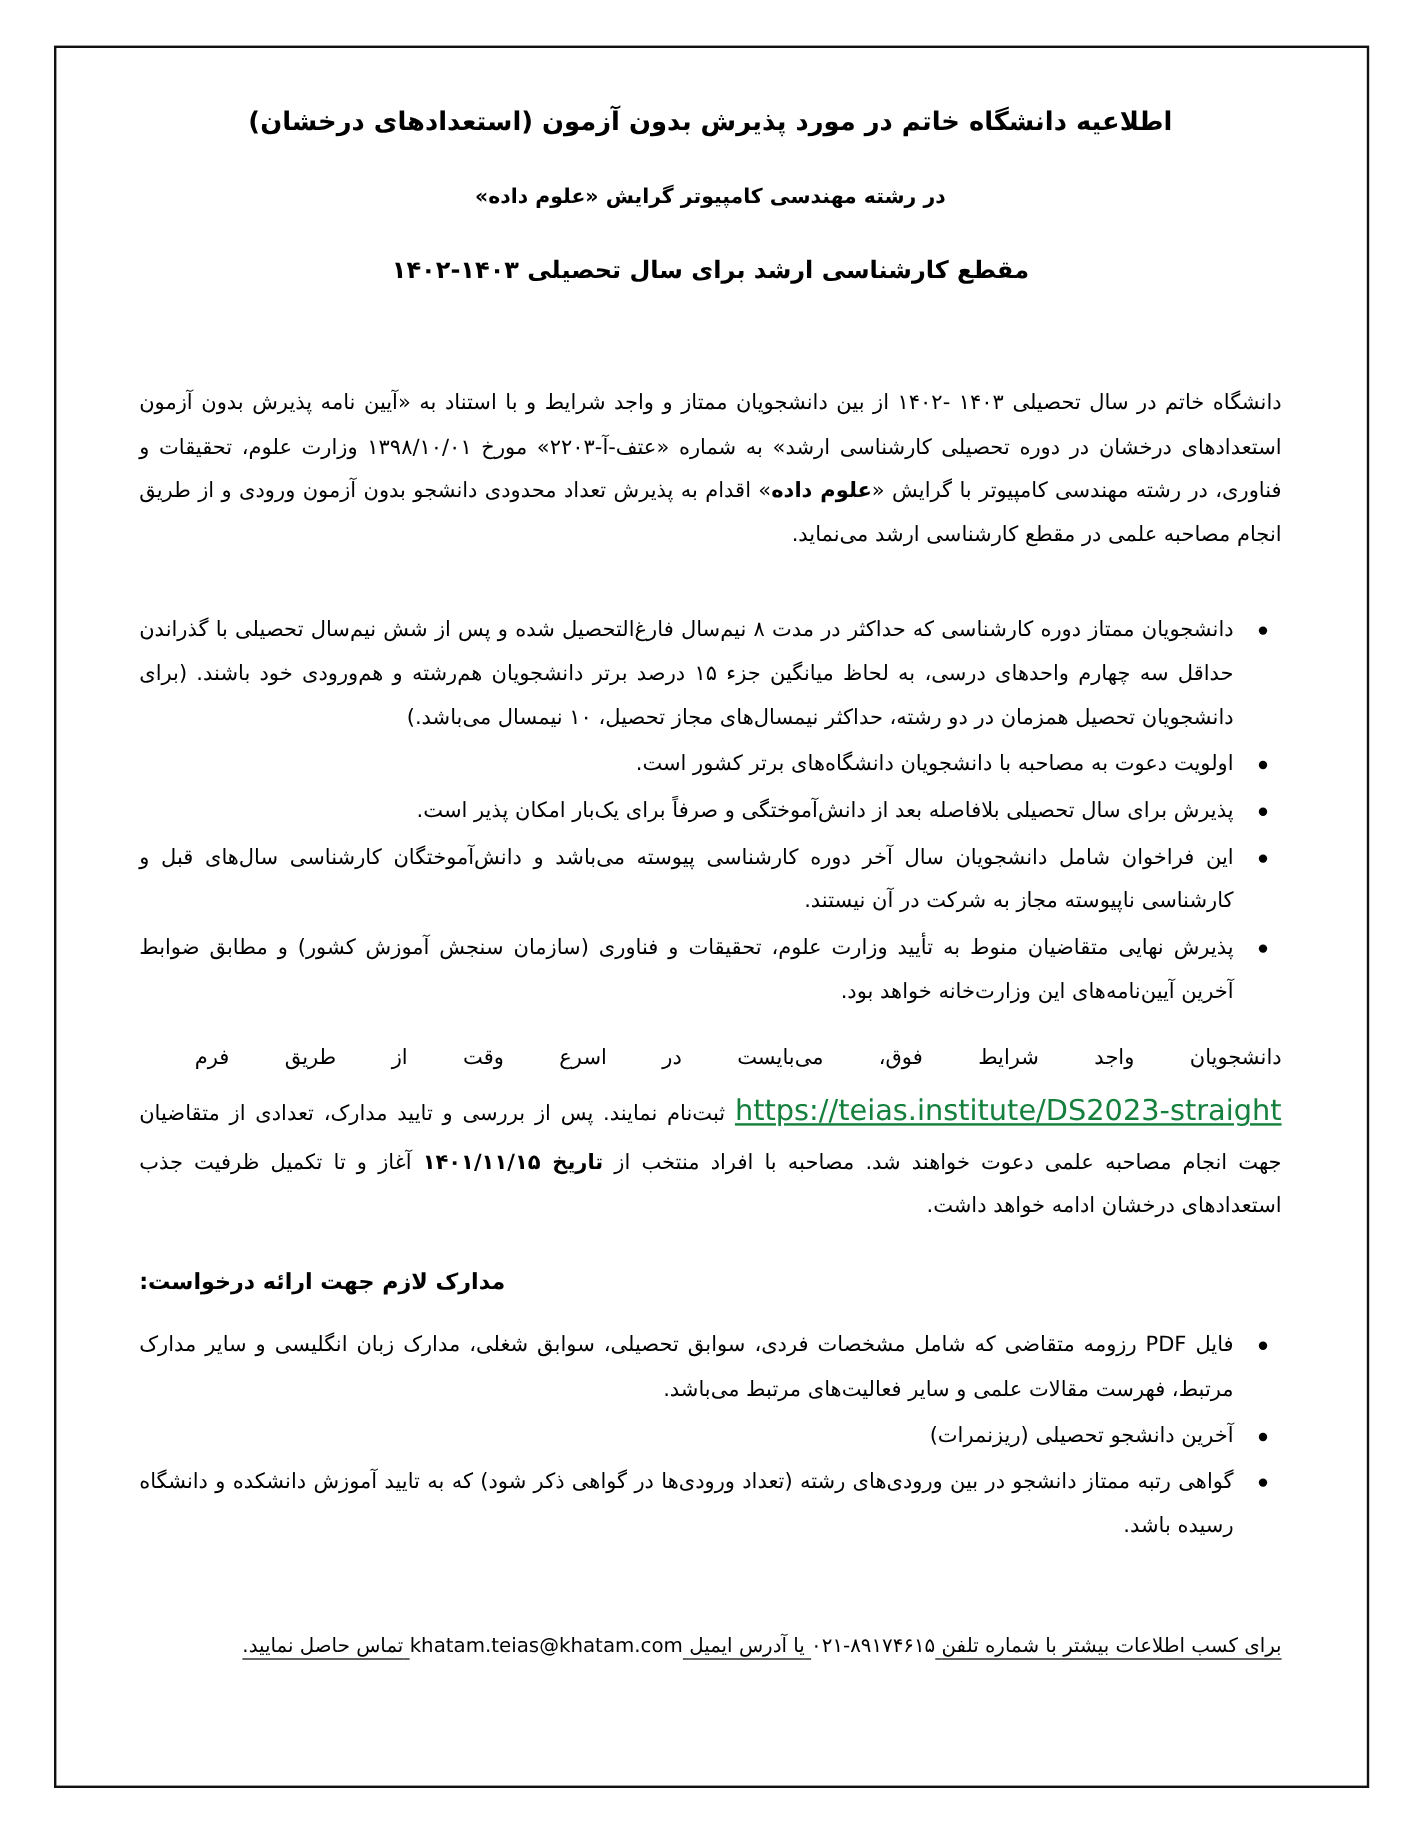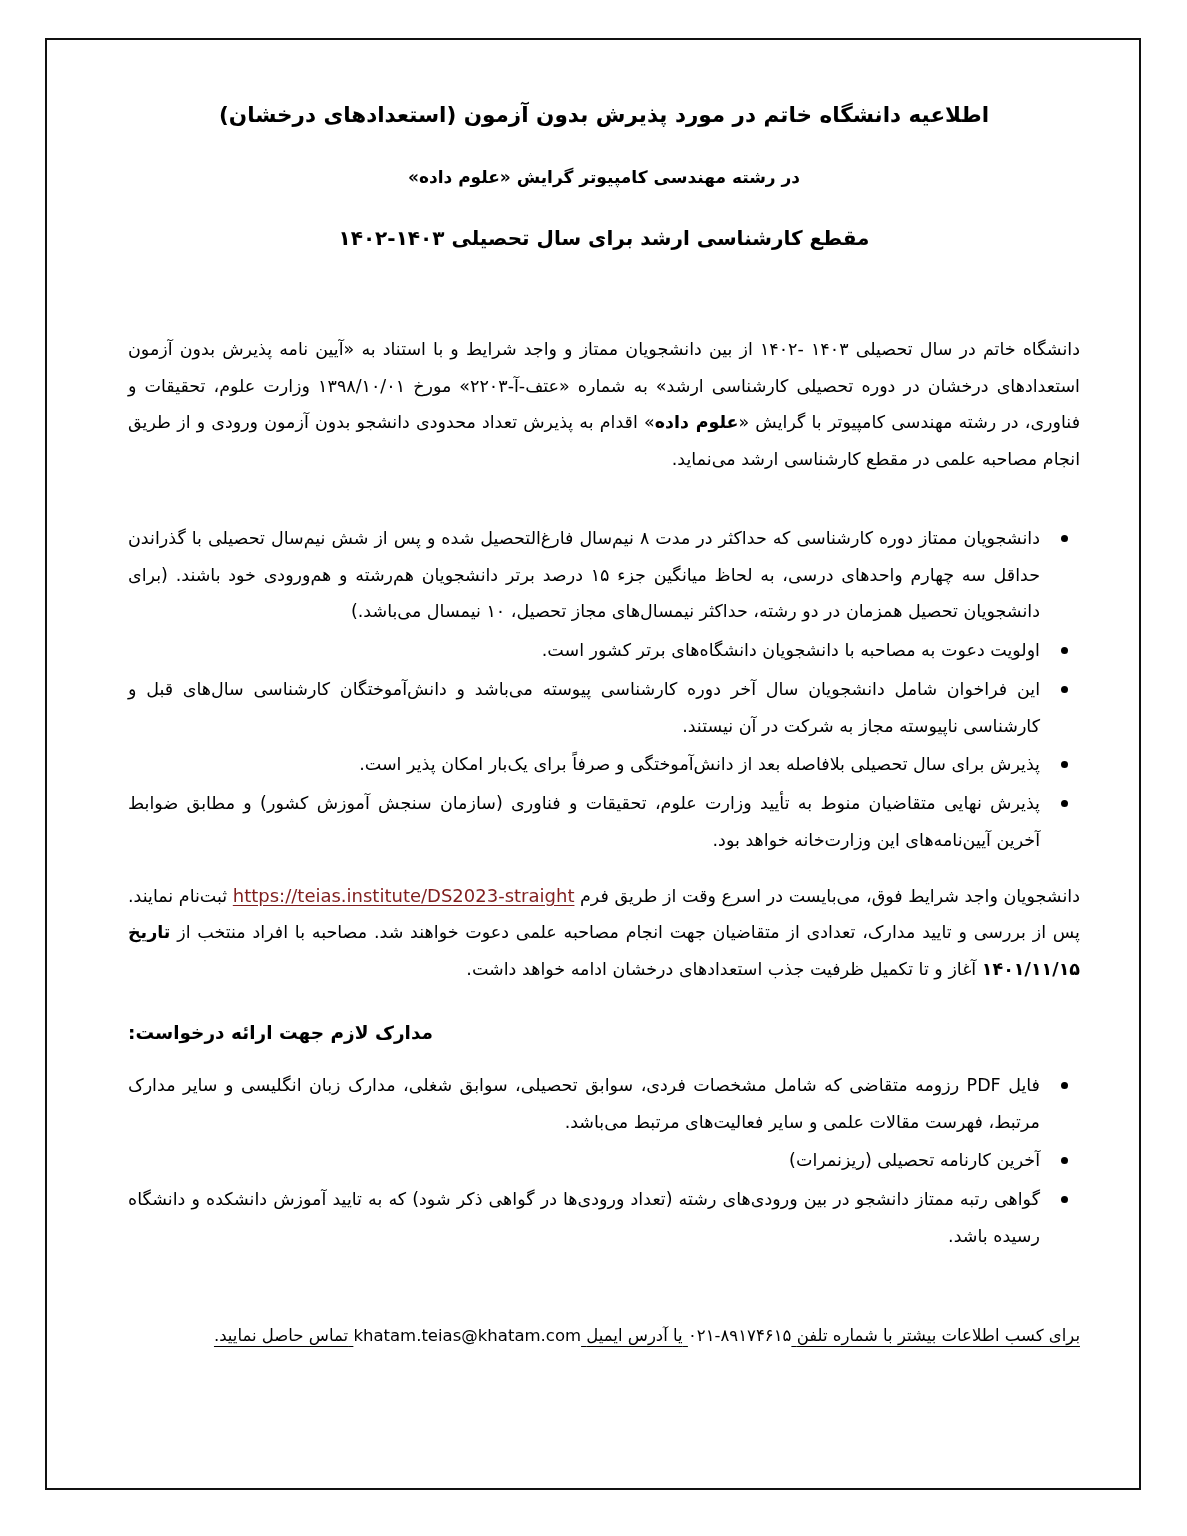--- a/index.html
+++ b/index.html
@@ -41,26 +41,25 @@
     left: 2px;
     top: 2px;
     right: 2px;
     bottom: 2px;
     border: 1px solid #ffffff;
     box-sizing: border-box;
   }
 
   #content {
     position: absolute;
-    left: 128px;
+    left: 116px;
     top: 86px;
     width: 952px;
     direction: rtl;
     text-align: justify;
-    margin-top: 13px;
   }
 
   .title-block {
     text-align: center;
     margin-bottom: 4px;
   }
   .doc-title {
     font-weight: bold;
     font-size: 21.5px;
     line-height: 1.5;
@@ -131,26 +130,26 @@
     position: absolute;
     right: 12px;
     top: 15px;
     width: 7px;
     height: 7px;
     background: #000000;
     border-radius: 50%;
   }
 
   .link {
-    color: #7f1d1d;
+    color: #15803d;
     text-underline-offset: 3px;
     direction: ltr;
     unicode-bidi: embed;
     display: inline-block;
-    font-size: 18px;
+    font-size: 24px;
   }
 
   .bold { font-weight: bold; }
   .uline {
     text-underline-offset: 4px;
   }
 
   .ltr-inline {
     direction: ltr;
     unicode-bidi: embed;
@@ -187,38 +186,38 @@
     <p class="para"><span>دانشگاه خاتم در سال تحصیلی ۱۴۰۳ -۱۴۰۲ از بین دانشجویان ممتاز و واجد شرایط و با استناد به «آیین نامه پذیرش بدون آزمون استعدادهای درخشان در دوره تحصیلی کارشناسی ارشد» به شماره «عتف-آ-۲۲۰۳» مورخ ۱۳۹۸/۱۰/۰۱ وزارت علوم، تحقیقات و فناوری، در رشته مهندسی کامپیوتر با گرایش «</span><span class="bold">علوم داده</span><span>» اقدام به پذیرش تعداد محدودی دانشجو بدون آزمون ورودی و از طریق انجام مصاحبه علمی در مقطع کارشناسی ارشد می‌نماید.</span></p>
 
     <div class="spacer-md"></div>
 
 
     <div class="spacer-sm"></div>
 
     <ul class="bullets">
       <li>دانشجویان ممتاز دوره کارشناسی که حداکثر در مدت ۸ نیم‌سال فارغ‌التحصیل شده و پس از شش نیم‌سال تحصیلی با گذراندن حداقل سه چهارم واحدهای درسی، به لحاظ میانگین جزء ۱۵ درصد برتر دانشجویان هم‌رشته و هم‌ورودی خود باشند. (برای دانشجویان تحصیل همزمان در دو رشته، حداکثر نیمسال‌های مجاز تحصیل، ۱۰ نیمسال می‌باشد.)</li>
       <li>اولویت دعوت به مصاحبه با دانشجویان دانشگاه‌های برتر کشور است.</li>
+      <li>پذیرش برای سال تحصیلی بلافاصله بعد از دانش‌آموختگی و صرفاً برای یک‌بار امکان پذیر است.</li>
       <li>این فراخوان شامل دانشجویان سال آخر دوره کارشناسی پیوسته می‌باشد و دانش‌آموختگان کارشناسی سال‌های قبل و کارشناسی ناپیوسته مجاز به شرکت در آن نیستند.</li>
-      <li>پذیرش برای سال تحصیلی بلافاصله بعد از دانش‌آموختگی و صرفاً برای یک‌بار امکان پذیر است.</li>
       <li>پذیرش نهایی متقاضیان منوط به تأیید وزارت علوم، تحقیقات و فناوری (سازمان سنجش آموزش کشور) و مطابق ضوابط آخرین آیین‌نامه‌های این وزارت‌خانه خواهد بود.</li>
     </ul>
 
     <div class="spacer-sm"></div>
 
     <p class="para"><span>دانشجویان واجد شرایط فوق، می‌بایست در اسرع وقت از طریق فرم</span><span>&nbsp;</span><a class="link" href="#">https://teias.institute/DS2023-straight</a><span>&nbsp;</span><span>ثبت‌نام</span><span>&nbsp;</span><span>نمایند. پس از بررسی و تایید مدارک، تعدادی از متقاضیان جهت انجام مصاحبه علمی دعوت خواهند شد. مصاحبه با افراد منتخب از</span><span>&nbsp;</span><span class="bold uline">تاریخ ۱۴۰۱/۱۱/۱۵</span><span>&nbsp;</span><span>آغاز و تا تکمیل ظرفیت جذب استعدادهای درخشان ادامه خواهد داشت.</span></p>
 
     <div class="spacer-md"></div>
 
     <p class="section-head-bold">مدارک لازم جهت ارائه درخواست:</p>
 
     <div class="spacer-sm"></div>
 
     <ul class="bullets">
       <li>فایل PDF رزومه متقاضی که شامل مشخصات فردی، سوابق تحصیلی، سوابق شغلی، مدارک زبان انگلیسی و سایر مدارک مرتبط، فهرست مقالات علمی و سایر فعالیت‌های مرتبط می‌باشد.</li>
-      <li>آخرین کارنامه تحصیلی (ریزنمرات)</li>
+      <li>آخرین دانشجو تحصیلی (ریزنمرات)</li>
       <li>گواهی رتبه ممتاز دانشجو در بین ورودی‌های رشته (تعداد ورودی‌ها در گواهی ذکر شود) که به تایید آموزش دانشکده و دانشگاه رسیده باشد.</li>
     </ul>
 
     <div class="spacer-lg"></div>
 
     <p class="footer-line"><span>برای کسب اطلاعات بیشتر با شماره تلفن</span><span>&nbsp;</span><span class="ltr-inline">۰۲۱-۸۹۱۷۴۶۱۵</span><span>&nbsp;</span><span>یا آدرس ایمیل</span><span>&nbsp;</span><span class="ltr-inline">khatam.teias@khatam.com</span><span>&nbsp;</span><span>تماس حاصل نمایید.</span></p>
 
   </div>
 </div>
 

